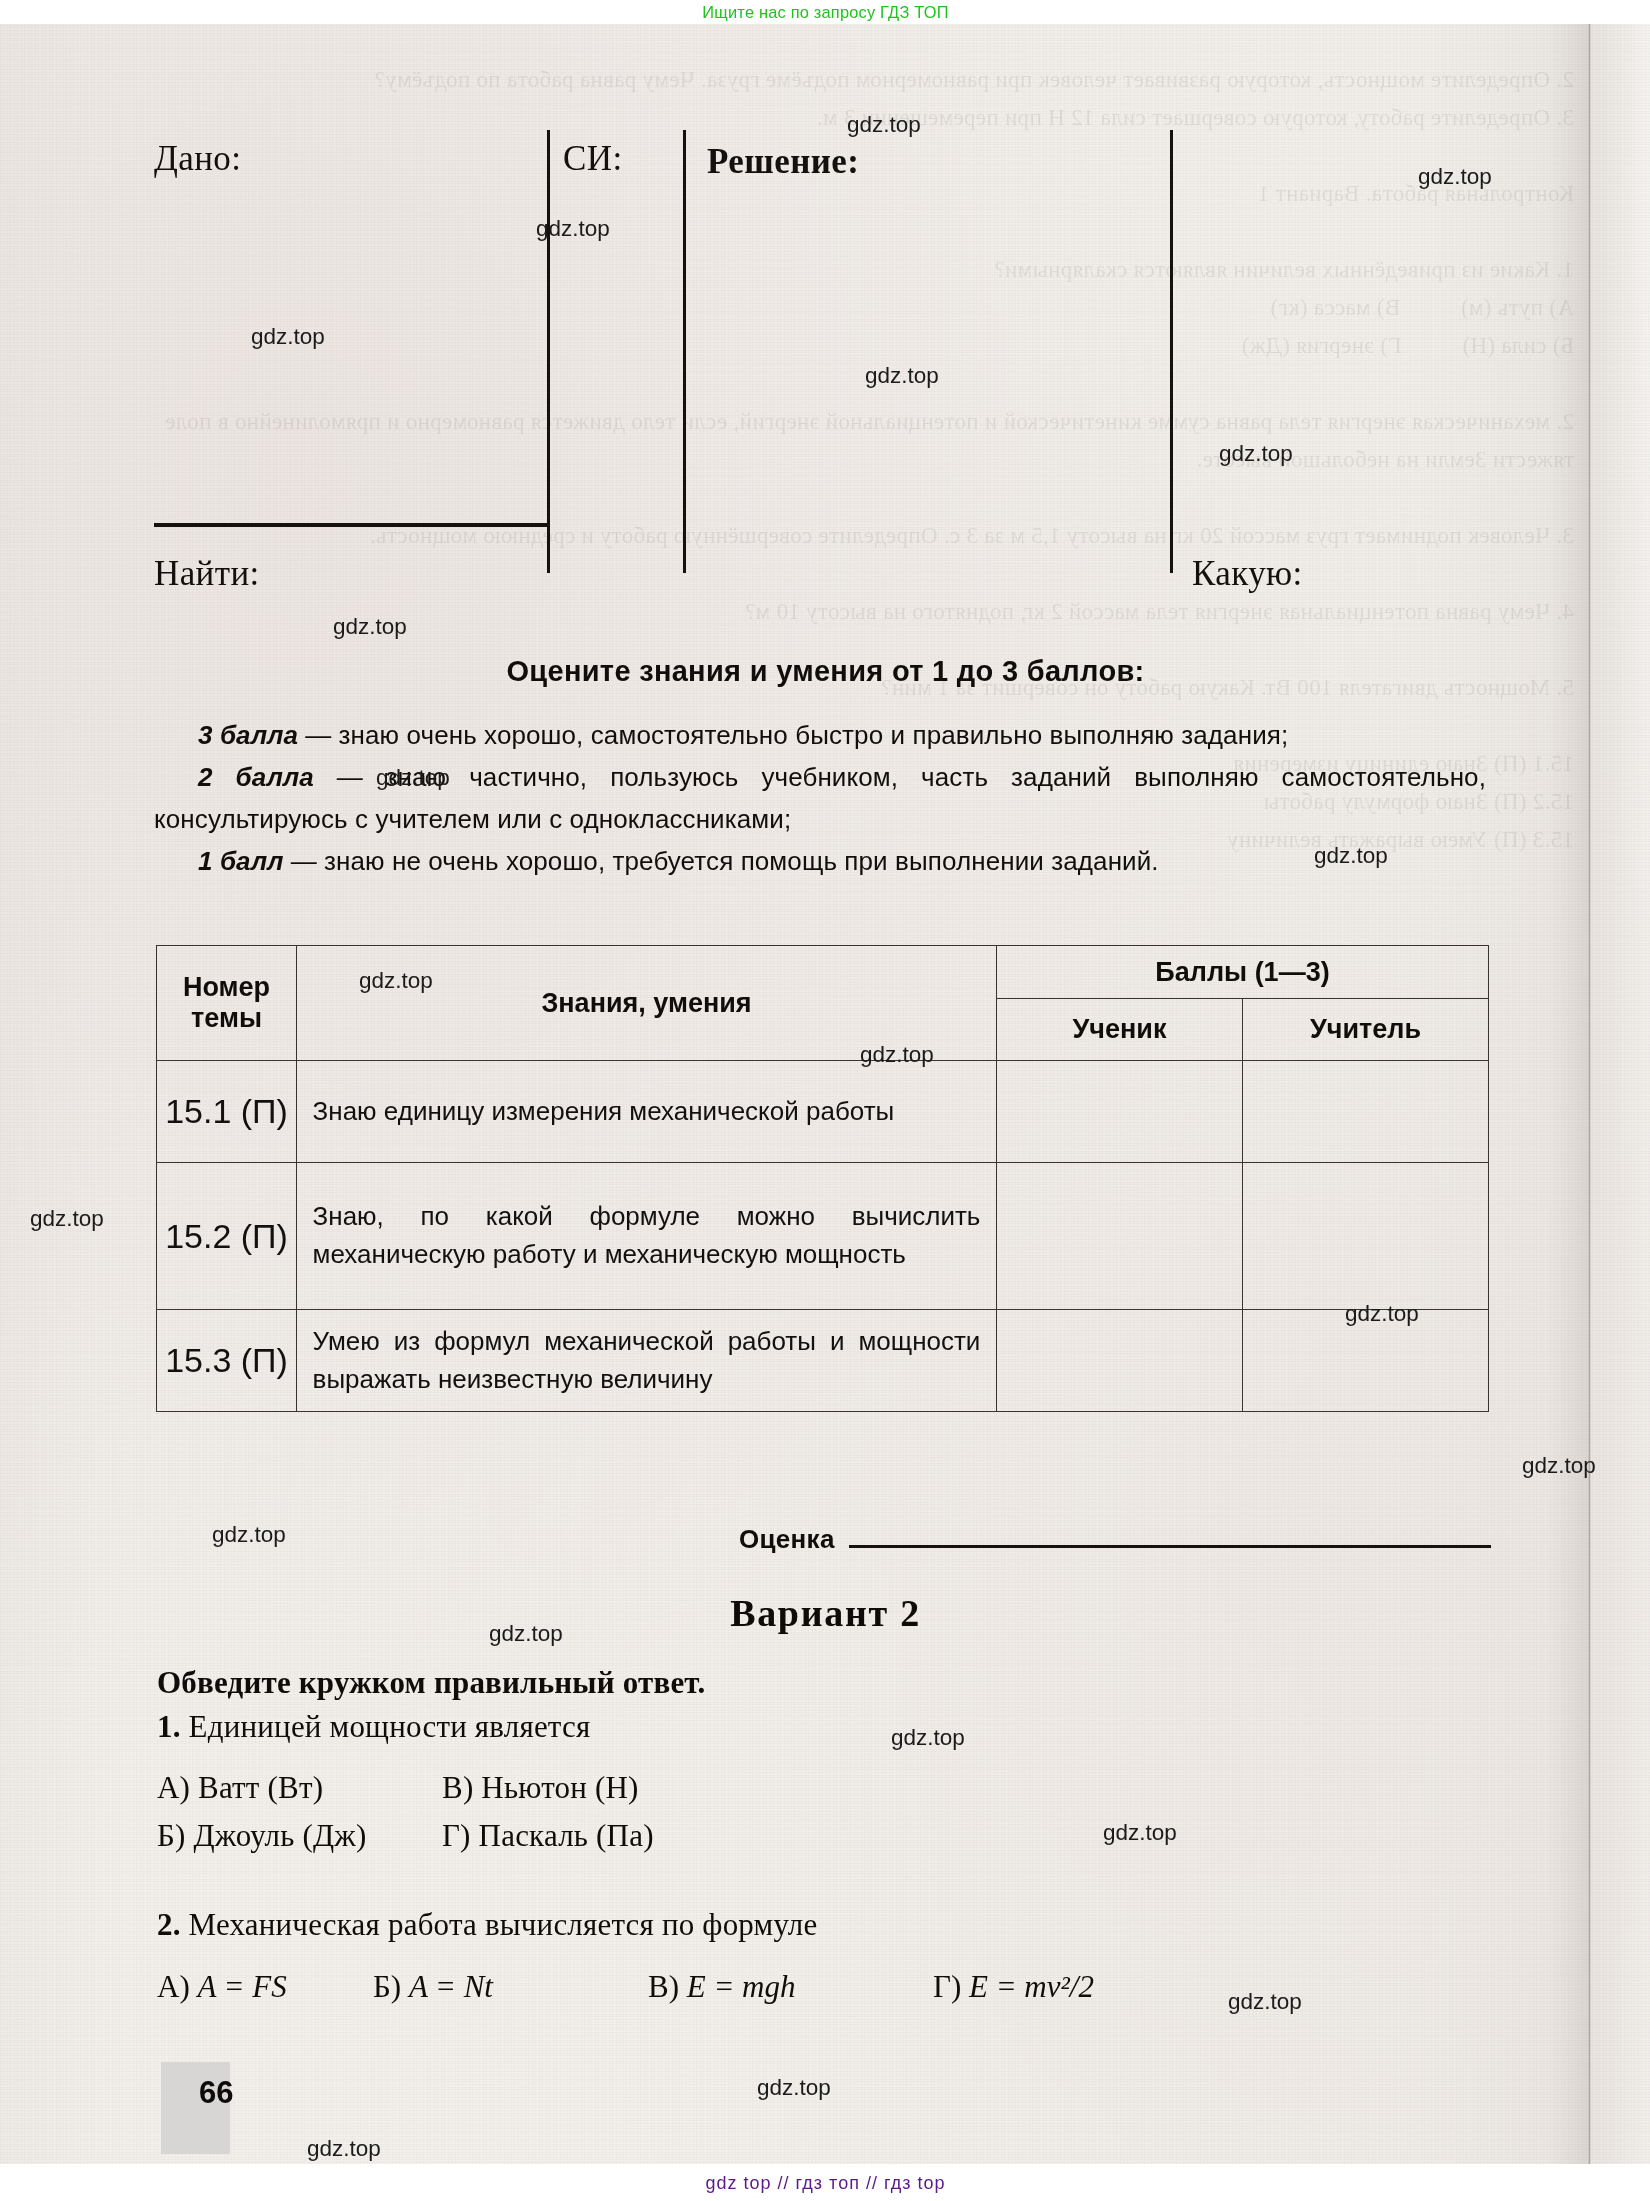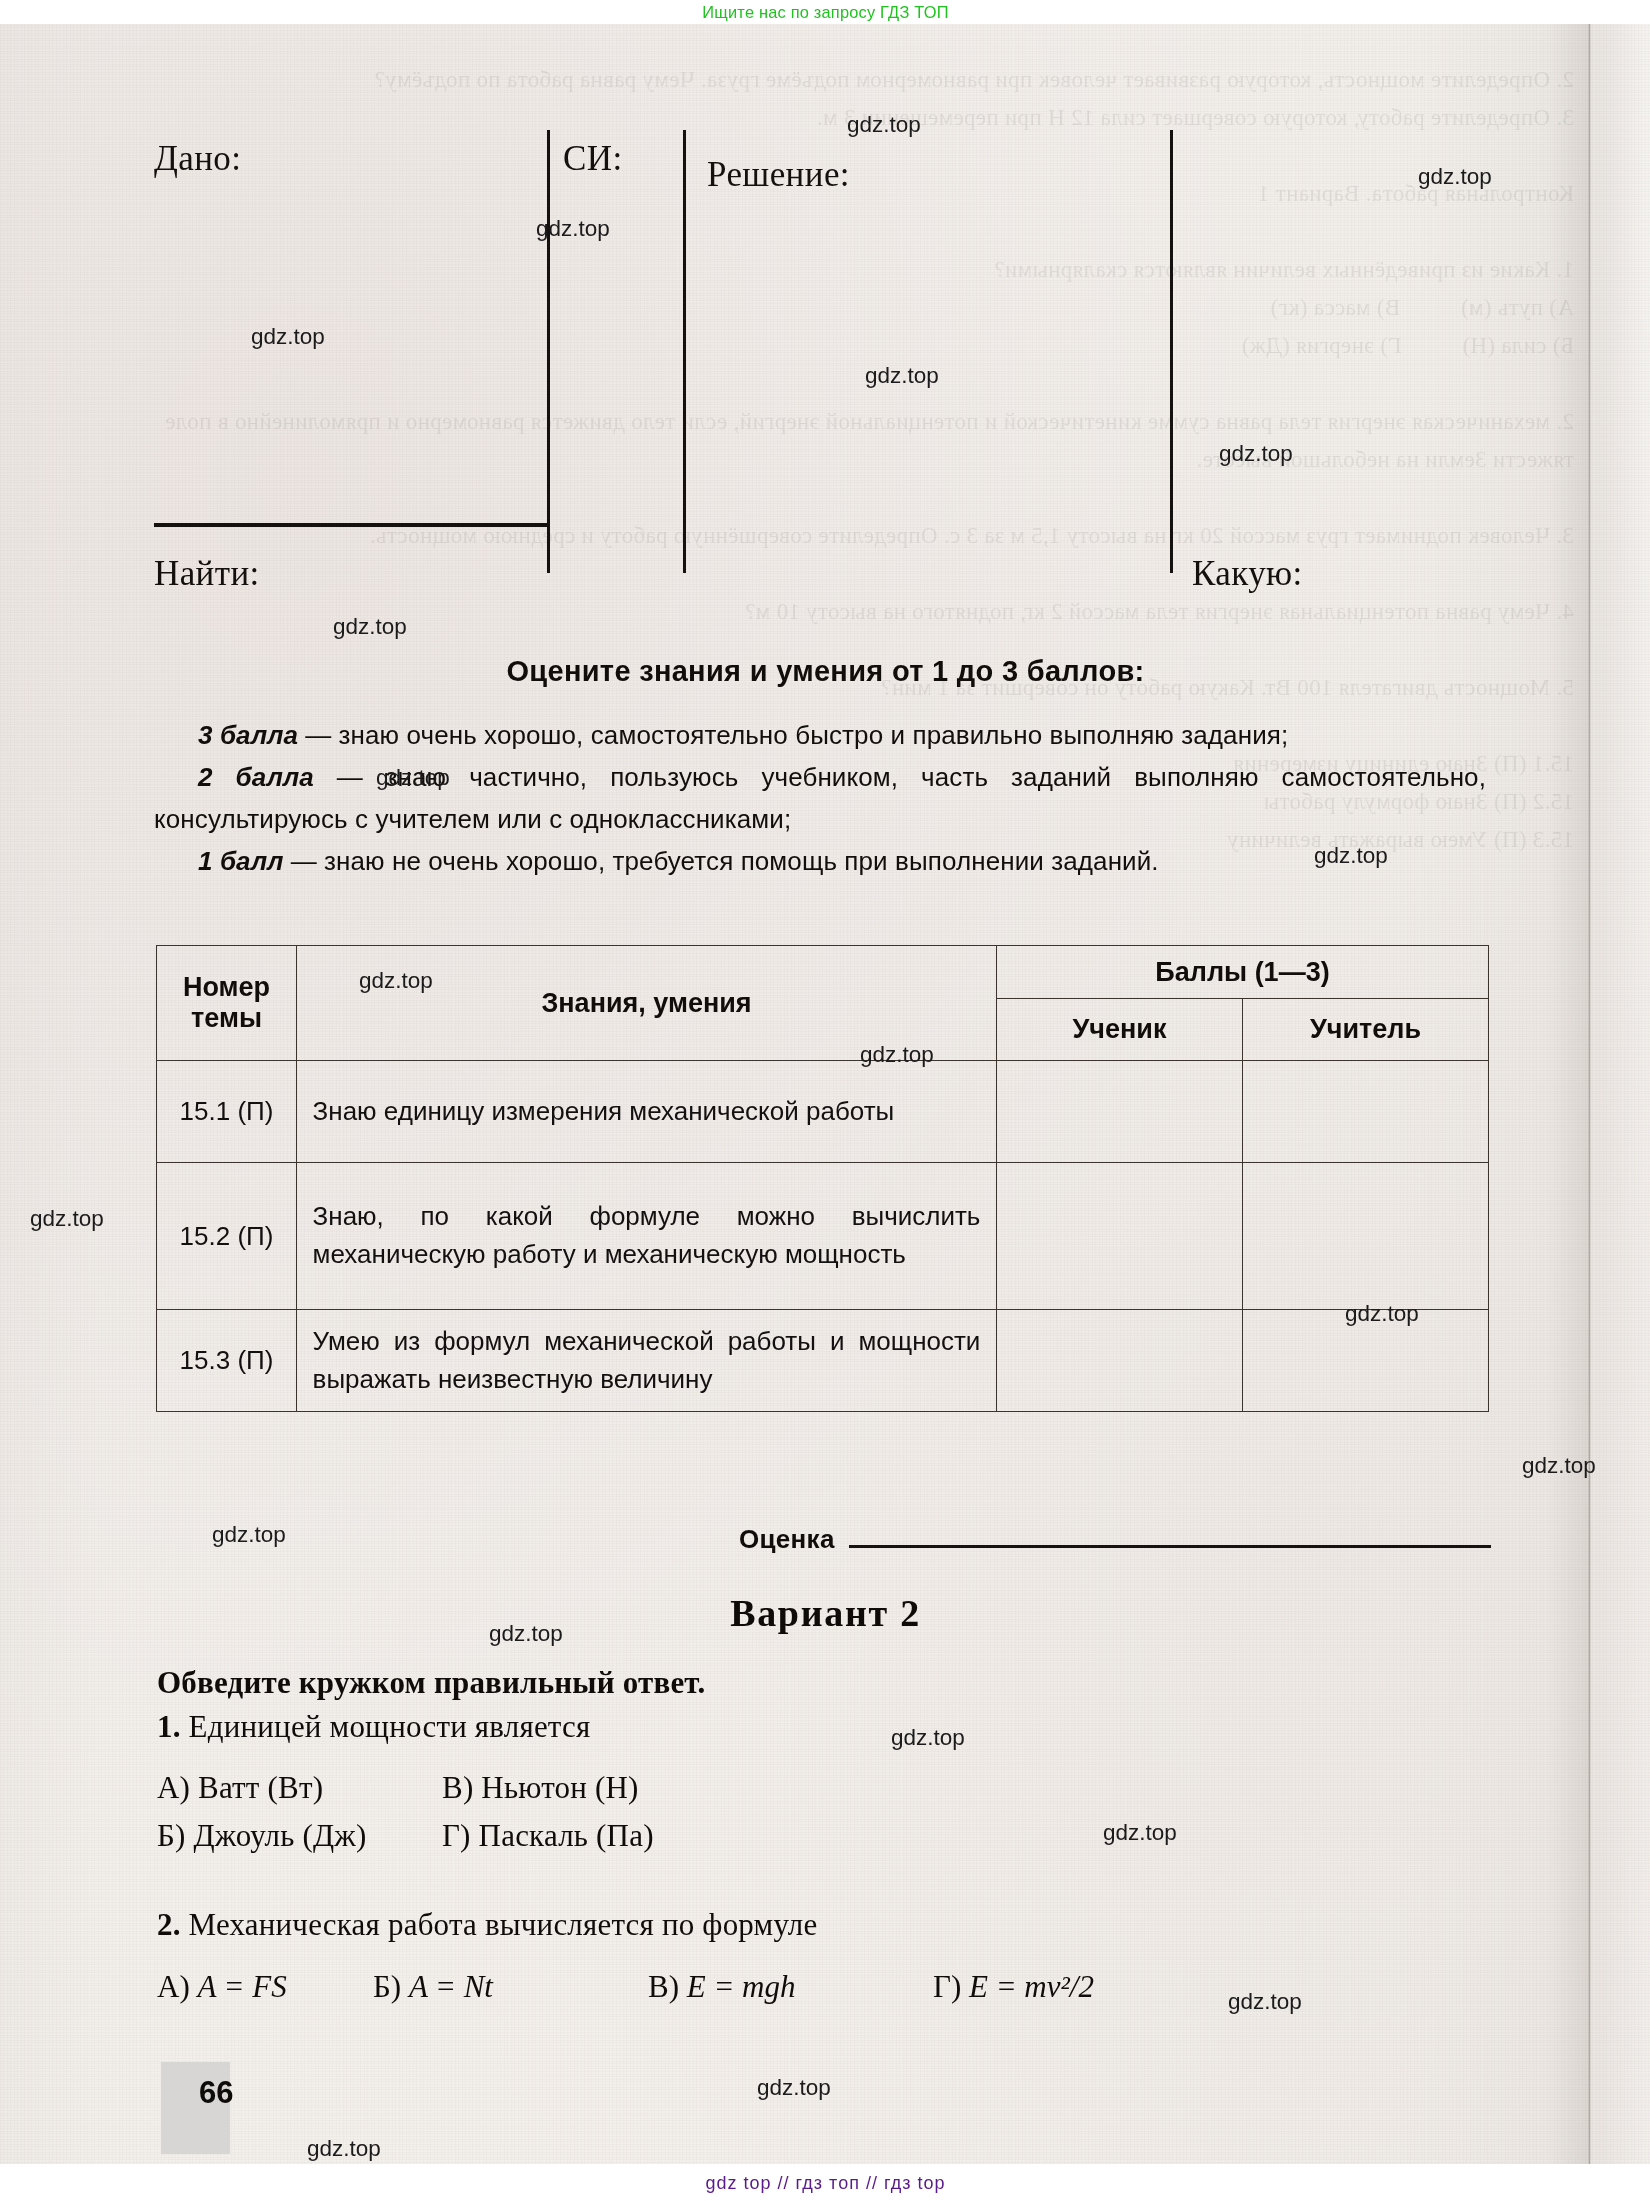--- a/index.html
+++ b/index.html
@@ -79,21 +79,21 @@
 
   
   #solve-frame{position:absolute;left:154px;top:130px;width:1332px;height:484px;}
   .sf-label{
     position:absolute;
     font-family:"Liberation Serif", serif;
     font-size:35px;color:#14100d;letter-spacing:0.4px;
   }
   #lbl-dano{left:0px;top:8.6px;}
   #lbl-si{left:409px;top:8.6px;}
-  #lbl-resh{left:553px;top:25px;}
+  #lbl-resh{left:553px;top:12px;font-weight:bold;}
   #lbl-naiti{left:0px;top:424px;}
   #lbl-otvet{left:1038px;top:424px;}
 
   .vrule{position:absolute;width:2.6px;background:#15110e;}
   #v1{left:393px;top:0px;height:443px;}
   #v2{left:529px;top:0px;height:443px;}
   #v3{left:1016px;top:0px;height:443px;}
   #hrule-naiti{position:absolute;left:0px;top:393px;width:396px;height:3.5px;background:#15110e;}
 
   
@@ -130,21 +130,21 @@
     font-family:"Liberation Sans", sans-serif;
     font-weight:bold;font-size:27px;color:#110d0a;
     text-align:center;
   }
   .th-num{height:93px;}
   .th-kn{}
   .th-ball{height:52px;}
   .th-sub{height:61px;}
   .c-num{
     font-family:"Liberation Sans", sans-serif;
-    font-size:26px;color:#131010;text-align:center;
+    font-size:34px;color:#131010;text-align:center;
   }
   .c-txt{
     font-family:"Liberation Sans", sans-serif;
     font-size:26px;line-height:38px;color:#131010;
     text-align:justify;text-align-last:left;
     padding:10.4px 15.6px 12px 15.6px !important;
     hyphens:manual;
   }
   .row-a{height:102px;}
   .row-b{height:147px;}

